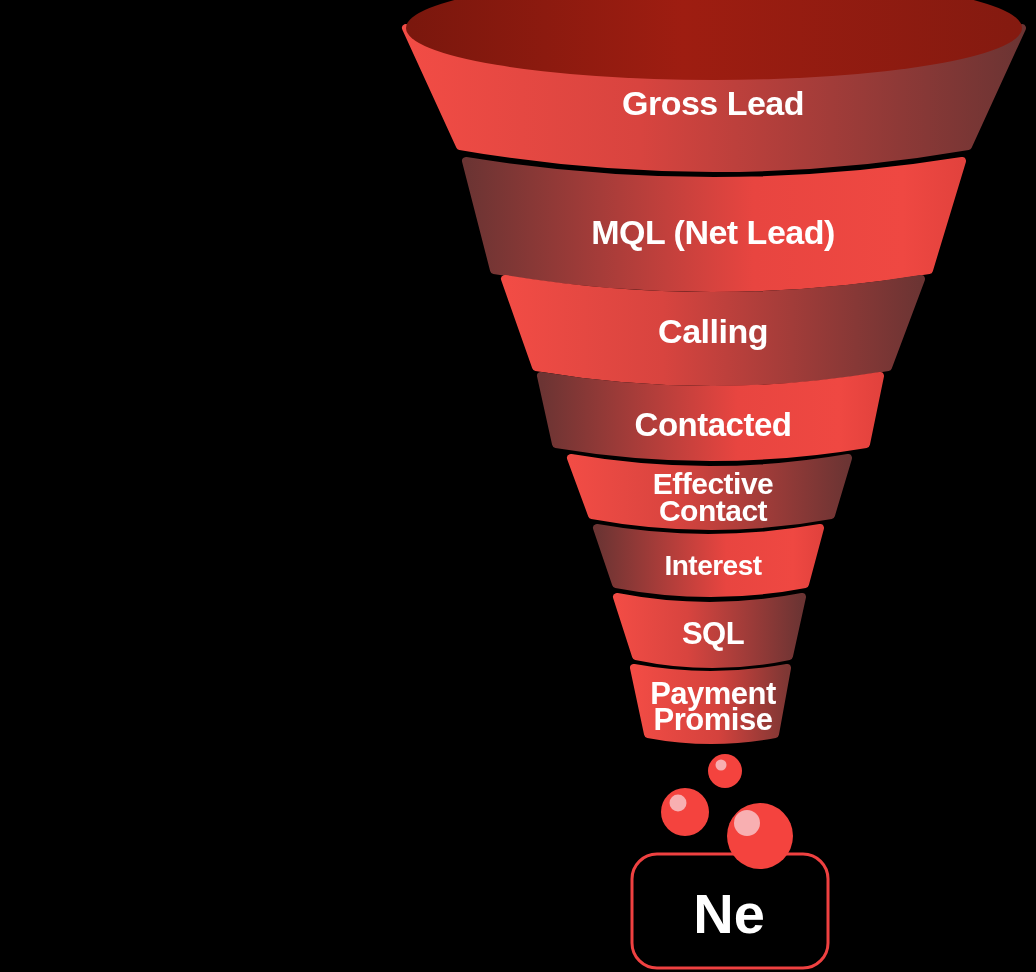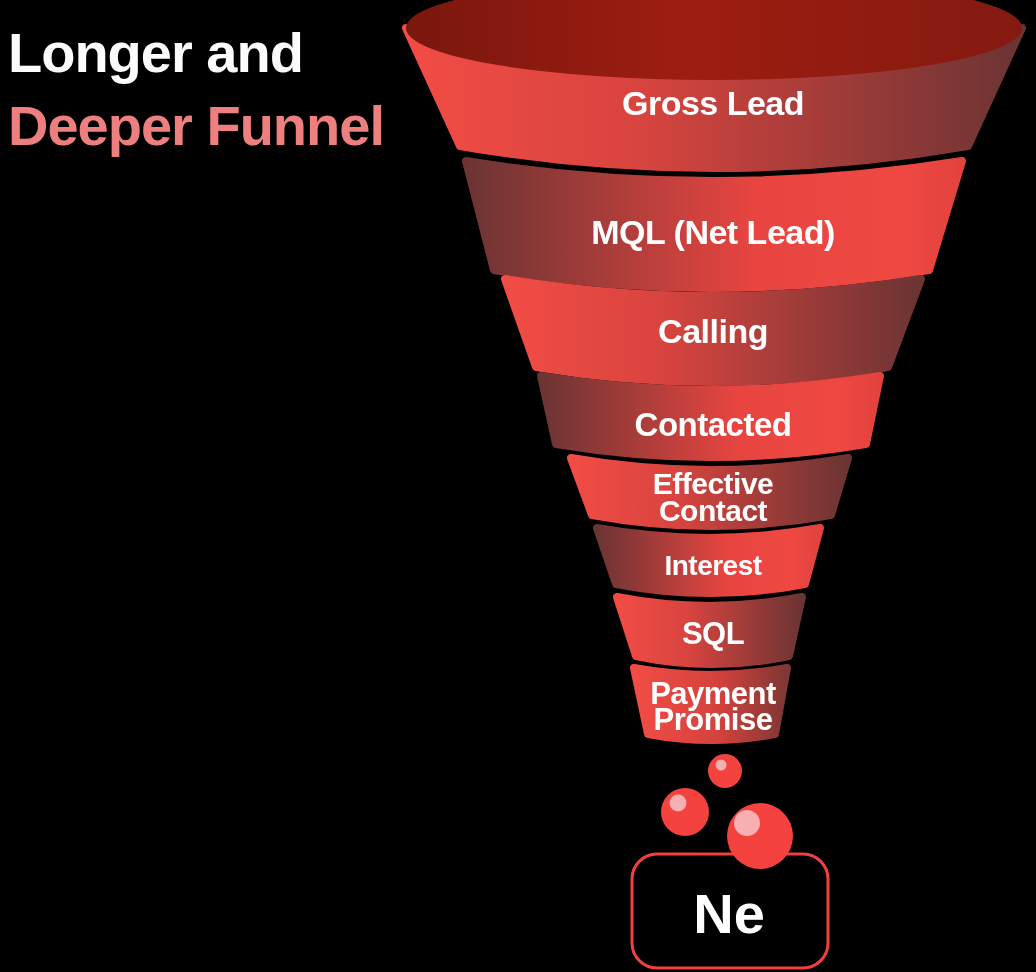--- a/index.html
+++ b/index.html
@@ -40,24 +40,20 @@
   #funnel-svg text.element-symbol {
     font-weight: 600;
     letter-spacing: 0;
   }
 </style>
 </head>
 <body>
 
 <div id="stage" style="background: rgb(0, 0, 0);">
 
-  <div class="title">
-    <div id="title-line-1" style="color: rgb(252, 252, 252);">Longer and</div>
-    <div id="title-line-2" style="color: rgb(238, 127, 127);">Deeper Funnel</div>
-  </div>
 
   <svg id="funnel-svg" width="1036" height="972" viewBox="0 0 1036 972">
     <defs id="funnel-defs">
         <linearGradient id="grad-opening" x1="0" y1="0" x2="1" y2="0">
           <stop offset="0%" stop-color="#7A170D"></stop>
           <stop offset="45%" stop-color="#9E1D11"></stop>
           <stop offset="100%" stop-color="#841A10"></stop>
         </linearGradient>
         <linearGradient id="grad-seg-0" x1="0" y1="0" x2="1" y2="0">
           <stop offset="0%" stop-color="#F24C45"></stop>

